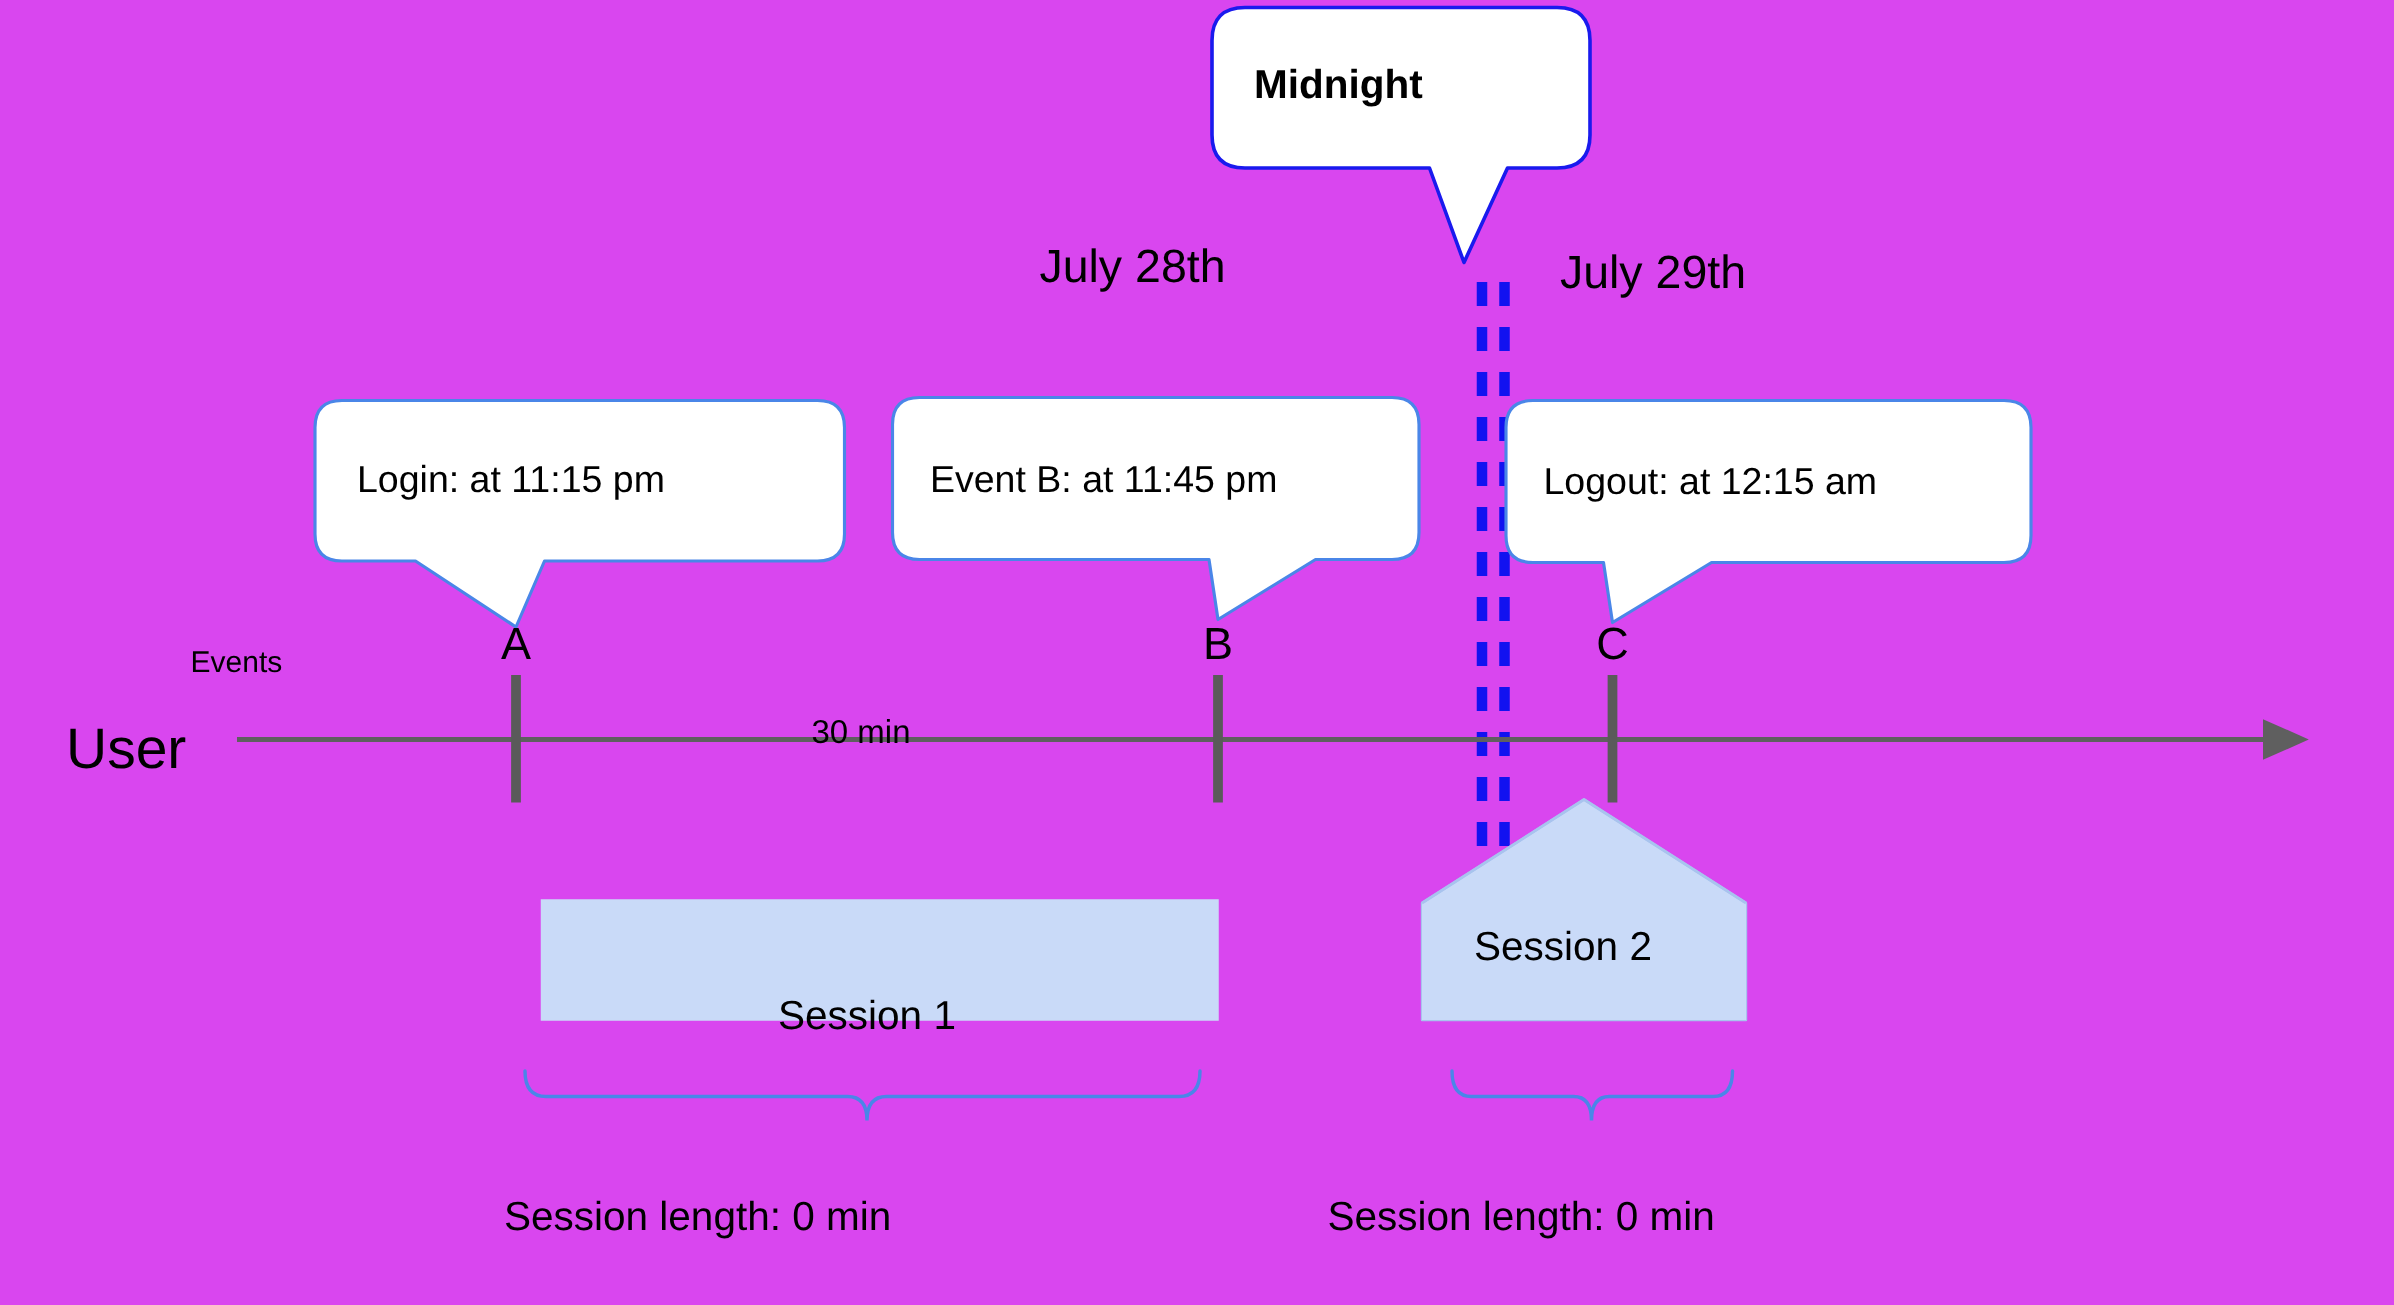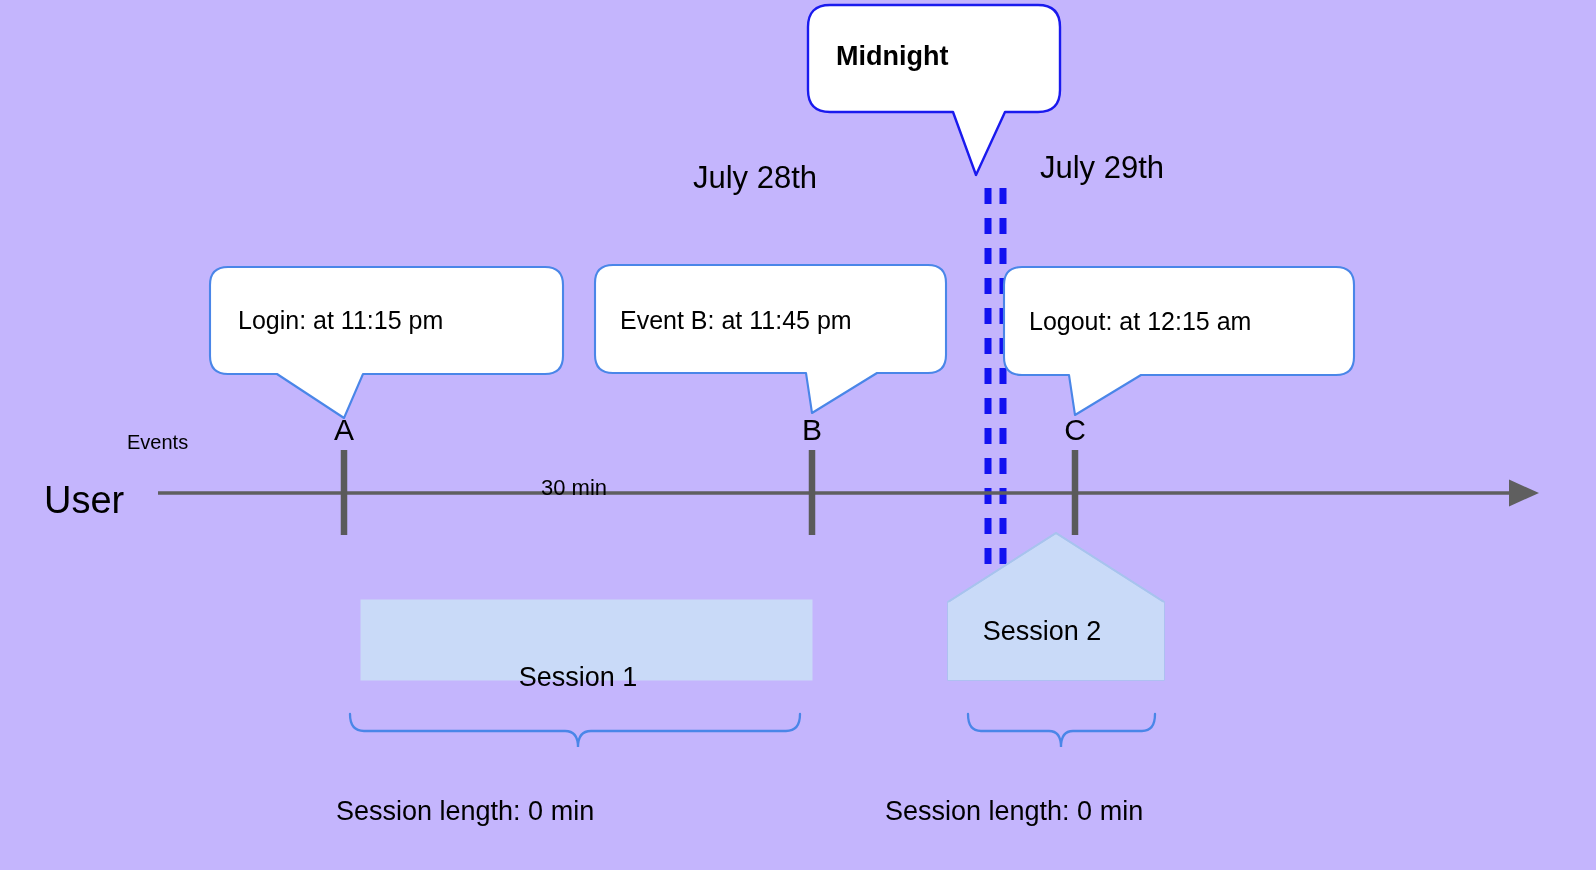--- a/index.html
+++ b/index.html
@@ -9,21 +9,21 @@
     background: #ffffff;
   }
   body {
     font-family: "Liberation Sans", sans-serif;
     color: #000000;
   }
   #canvas {
     position: relative;
     width: 1596px;
     height: 870px;
-    background: #c4b5fd;
+    background: #d946ef;
     overflow: hidden;
   }
   #vector-layer {
     position: absolute;
     left: 0;
     top: 0;
     width: 1596px;
     height: 870px;
   }
   .lbl {
@@ -59,21 +59,21 @@
     top: 448px;
     margin-top: 29px;
   }
   
   .lbl-date {
     font-size: 31px;
     text-align: center;
     width: 240px;
   }
   .date-left  { left: 635px; top: 162px; }
-  .date-right { left: 982px; top: 152px; }
+  .date-right { left: 982px; top: 166px; }
   
   .callout-text {
     position: absolute;
     font-size: 25px;
     white-space: nowrap;
     color: #000000;
     line-height: 1;
   }
   .callout-text b { font-weight: normal; }
   .co-login  { left: 238px; top: 308px; }

